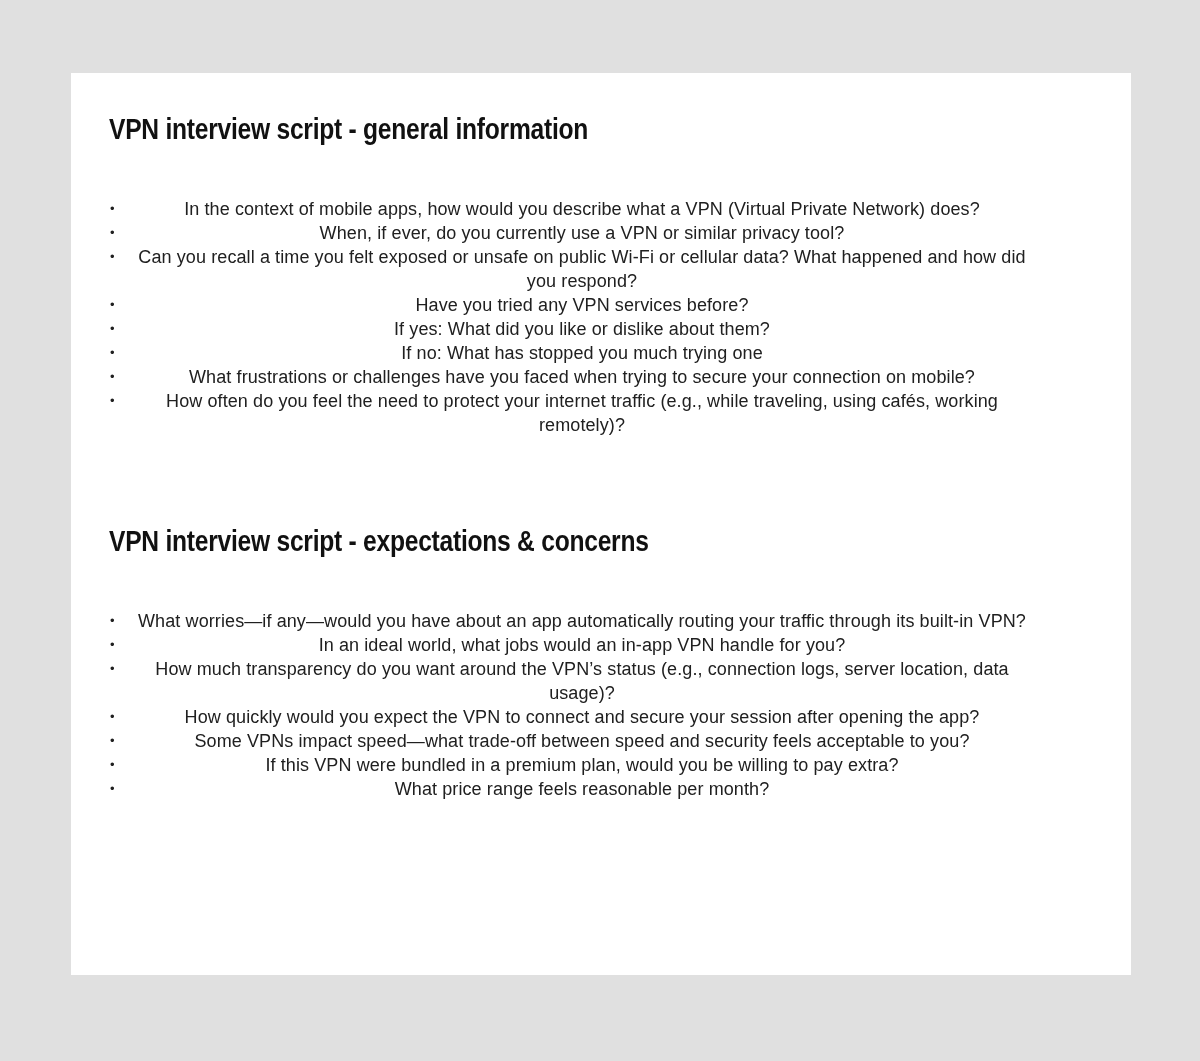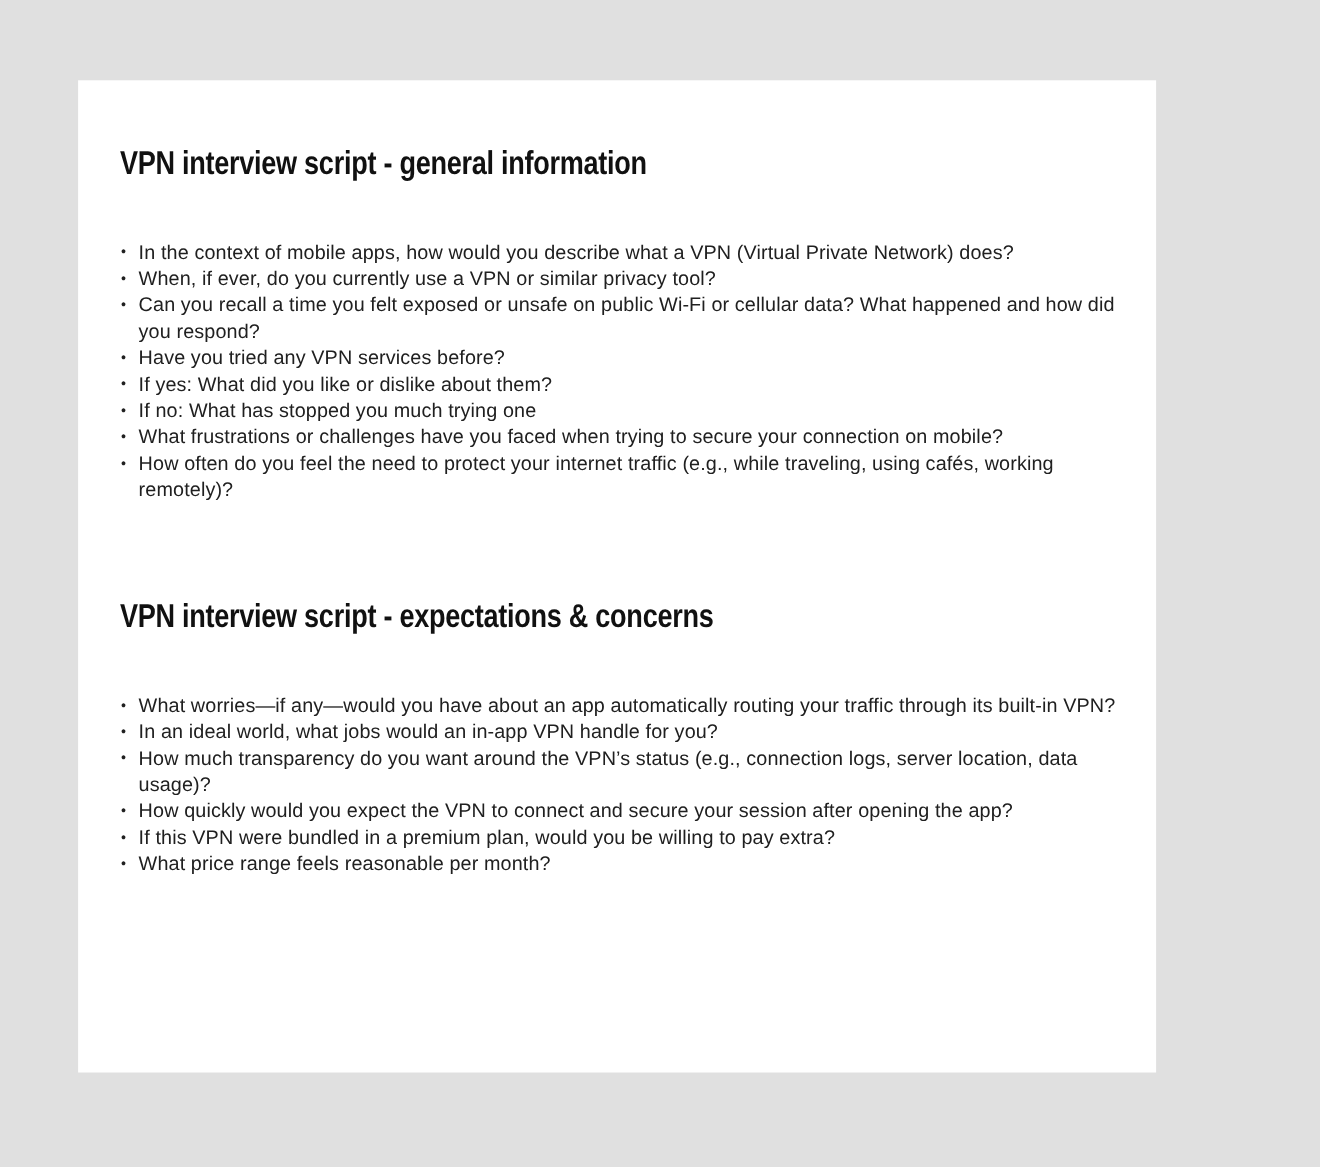--- a/index.html
+++ b/index.html
@@ -11,25 +11,25 @@
     height: 1061px;
     background: #e0e0e0;
     font-family: "Liberation Sans", sans-serif;
     position: relative;
     overflow: hidden;
   }
   .doc-card {
     position: absolute;
     left: 71px;
     top: 73px;
-    width: 980px;
+    width: 1060px;
     height: 902px;
     background: #ffffff;
     box-sizing: border-box;
-    padding: 56px 50px 0 38px;
+    padding: 36px 50px 0 38px;
     overflow: hidden;
   }
   .doc-section h1 {
     margin: 0;
     font-family: "Liberation Sans", sans-serif;
     font-weight: 700;
     font-size: 30px;
     line-height: 40px;
     letter-spacing: -0.3px;
     color: #111111;
@@ -45,20 +45,21 @@
     margin: 48px 0 0 0;
     padding: 0 0 0 17px;
     width: 912px;
     font-size: 18px;
     line-height: 24px;
     letter-spacing: 0.1px;
     color: #202020;
   }
   .doc-section li {
     position: relative;
+    text-align: center;
   }
   .doc-section li::before {
     content: "\2022";
     position: absolute;
     left: -16px;
     top: 0;
     font-size: 13px;
     line-height: 24px;
     color: #202020;
   }
@@ -82,18 +83,19 @@
       </ul>
   </section>
 
   <section class="doc-section">
     <h1>VPN interview script - expectations &amp; concerns</h1>
     <ul>
         <li>What worries—if any—would you have about an app automatically routing your traffic through its built-in VPN?</li>
         <li>In an ideal world, what jobs would an in-app VPN handle for you?</li>
         <li>How much transparency do you want around the VPN’s status (e.g., connection logs, server location, data usage)?</li>
         <li>How quickly would you expect the VPN to connect and secure your session after opening the app?</li>
+        <li>Some VPNs impact speed—what trade-off between speed and security feels acceptable to you?</li>
         <li>If this VPN were bundled in a premium plan, would you be willing to pay extra?</li>
         <li>What price range feels reasonable per month?</li>
       </ul>
   </section>
 
 </div>
 
 </body></html>

